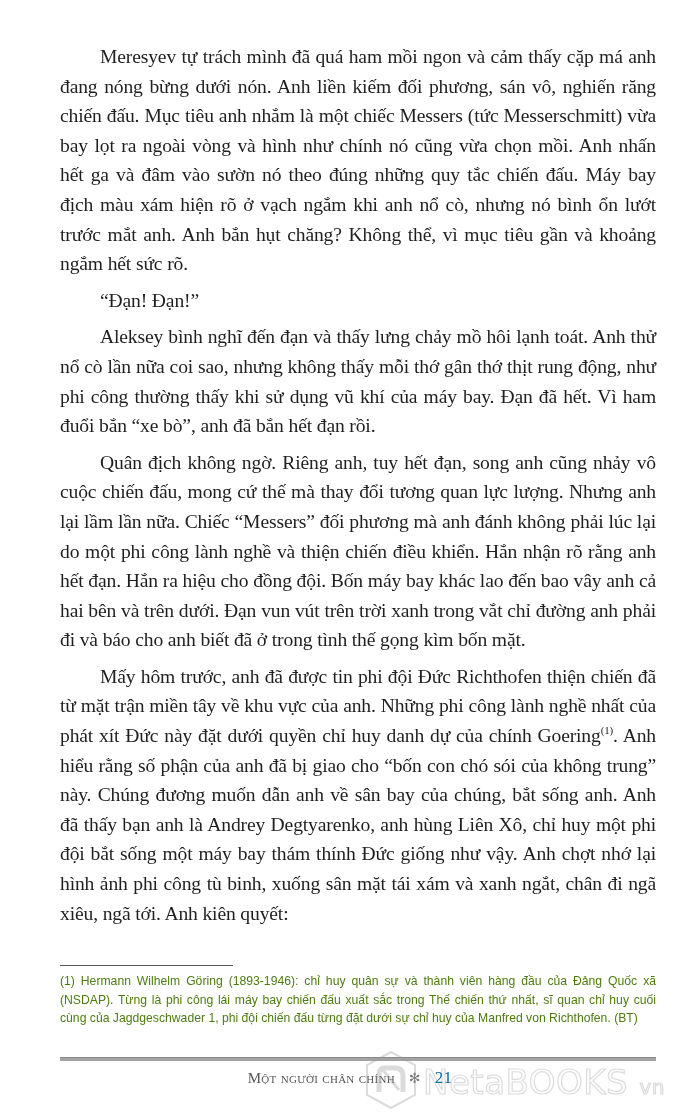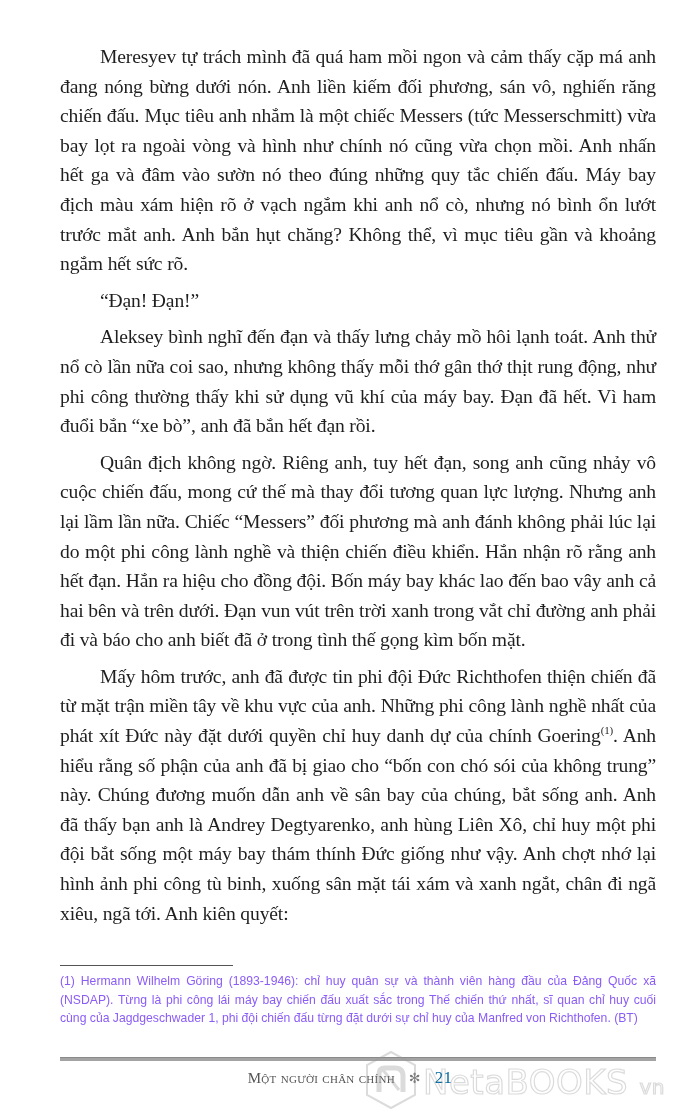--- a/index.html
+++ b/index.html
@@ -51,21 +51,21 @@
       border-top: 1px solid #555;
     }
     .footnote {
       position: absolute;
       left: 60px;
       top: 972px;
       width: 596px;
       font-family: "Liberation Sans", "DejaVu Sans", sans-serif;
       font-size: 12.2px;
       line-height: 18.5px;
-      color: #8b5cf6;
+      color: #4d7c0f;
       text-align: justify;
       margin: 0;
     }
     .footer-rule {
       position: absolute;
       left: 60px;
       top: 1057px;
       width: 596px;
       height: 3px;
       background: #a3a3a3;

